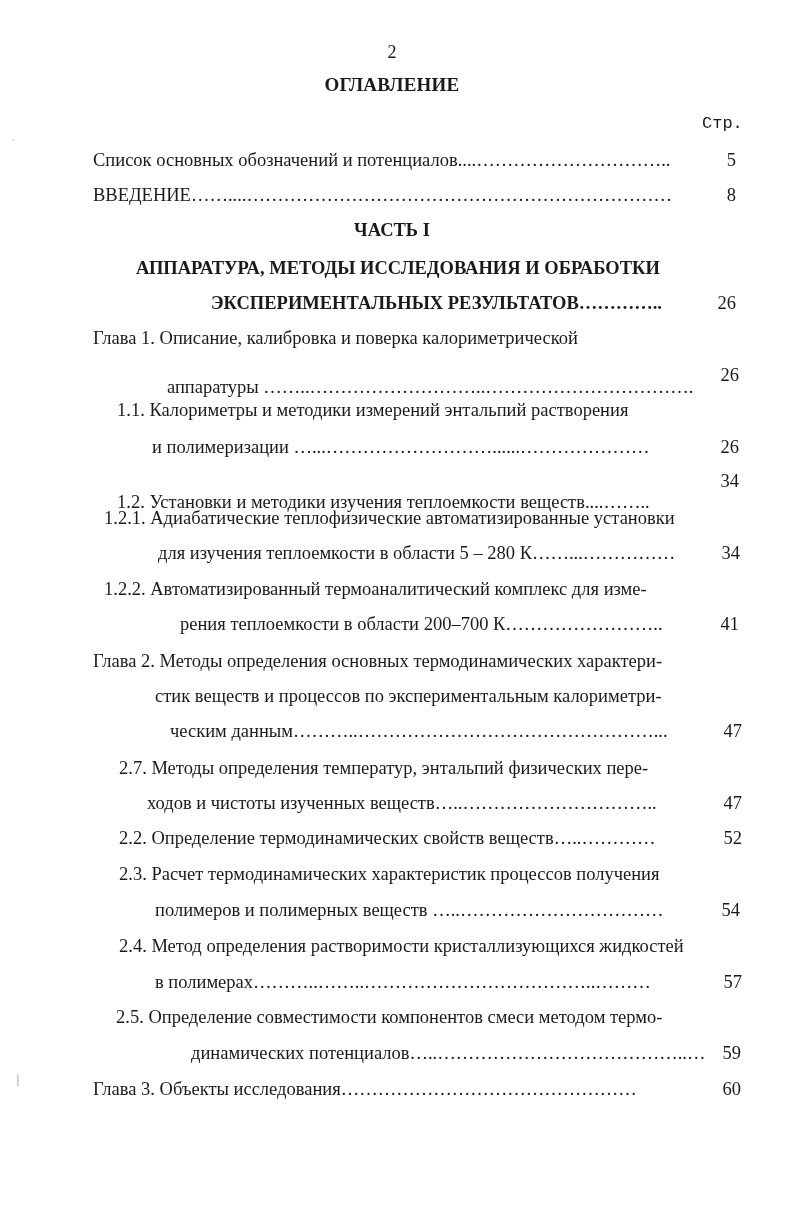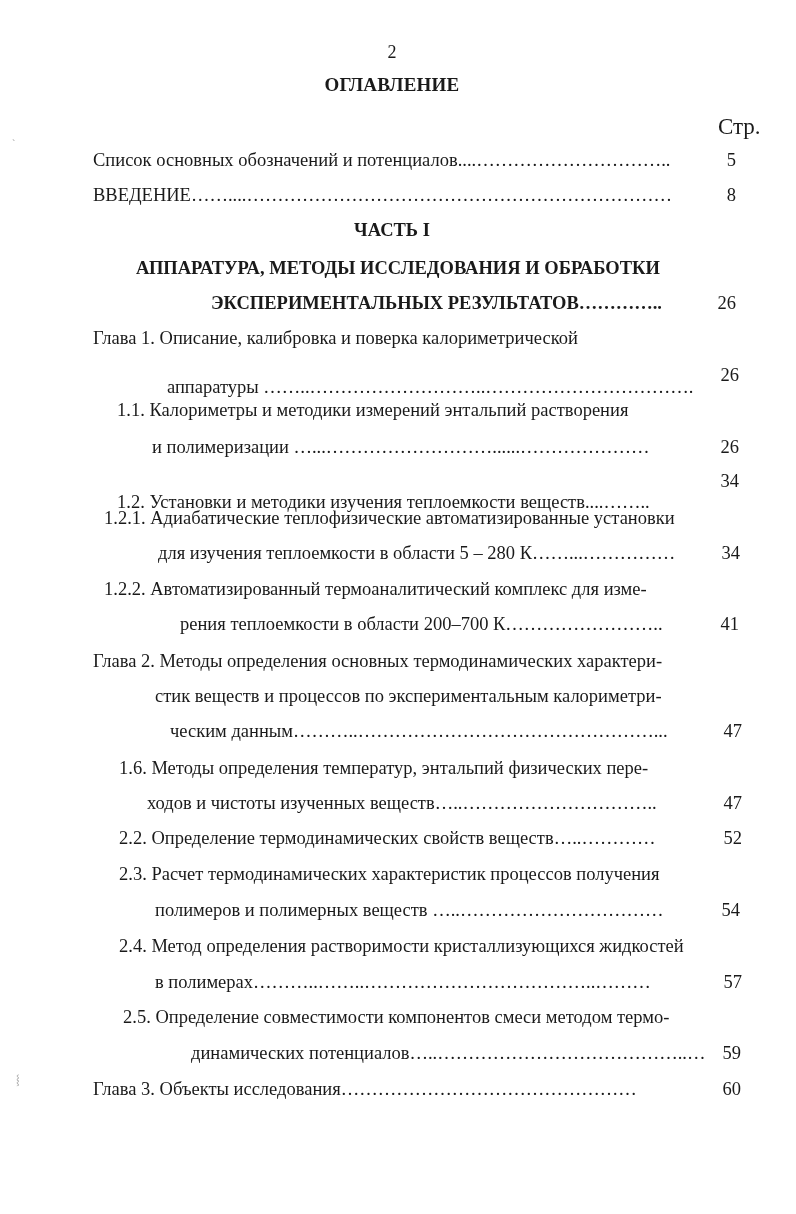--- a/index.html
+++ b/index.html
@@ -31,22 +31,23 @@
       width: 796px;
       text-align: center;
       font-size: 19px;
       font-weight: bold;
       margin-left: -6px;
       letter-spacing: 0.2px;
     }
     .page-col-label {
       position: absolute;
       top: 114px;
-      left: 718px;
-      font-size: 23px;
+      left: 702px;
+      font-size: 17px;
+      font-family: Liberation Mono, monospace;
     }
     .line {
       position: absolute;
       font-size: 18.5px;
       white-space: nowrap;
       line-height: 22px;
     }
     .pg {
       position: absolute;
       font-size: 18.5px;
@@ -121,21 +122,21 @@
 </div>
 
 <div>
   <div class="line" style="top:650px; left:93px;">Глава 2. Методы определения основных термодинамических характери-</div>
   <div class="line" style="top:685px; left:155px;">стик веществ и процессов по экспериментальным калориметри-</div>
   <div class="line" style="top:720px; left:170px;">ческим данным………..…………………………………………...</div>
   <div class="pg" style="top:720px; left:702px;">47</div>
 </div>
 
 <div>
-  <div class="line" style="top:757px; left:119px;">1.6. Методы определения температур, энтальпий физических пере-</div>
+  <div class="line" style="top:757px; left:119px;">2.7. Методы определения температур, энтальпий физических пере-</div>
   <div class="line" style="top:792px; left:147px;">ходов и чистоты изученных веществ…..…………………………..</div>
   <div class="pg" style="top:792px; left:702px;">47</div>
 </div>
 
 <div>
   <div class="line" style="top:827px; left:119px;">2.2. Определение термодинамических свойств веществ…..…………</div>
   <div class="pg" style="top:827px; left:702px;">52</div>
 </div>
 
 <div>
@@ -144,21 +145,21 @@
   <div class="pg" style="top:899px; left:700px;">54</div>
 </div>
 
 <div>
   <div class="line" style="top:935px; left:119px;">2.4. Метод определения растворимости кристаллизующихся жидкостей</div>
   <div class="line" style="top:971px; left:155px;">в полимерах………..……..………………………………..………</div>
   <div class="pg" style="top:971px; left:702px;">57</div>
 </div>
 
 <div>
-  <div class="line" style="top:1006px; left:123px;text-align:right;">2.5. Определение совместимости компонентов смеси методом термо-</div>
+  <div class="line" style="top:1006px; left:116px;text-align:right;">2.5. Определение совместимости компонентов смеси методом термо-</div>
   <div class="line" style="top:1042px; left:191px;">динамических потенциалов…..…………………………………..…</div>
   <div class="pg" style="top:1042px; left:701px;">59</div>
 </div>
 
 <div>
   <div class="line" style="top:1078px; left:93px;">Глава 3. Объекты исследования…………………………………………</div>
   <div class="pg" style="top:1078px; left:701px;">60</div>
 </div>
 
 <div class="mark" style="top:130px; left:12px;">ˎ</div>

